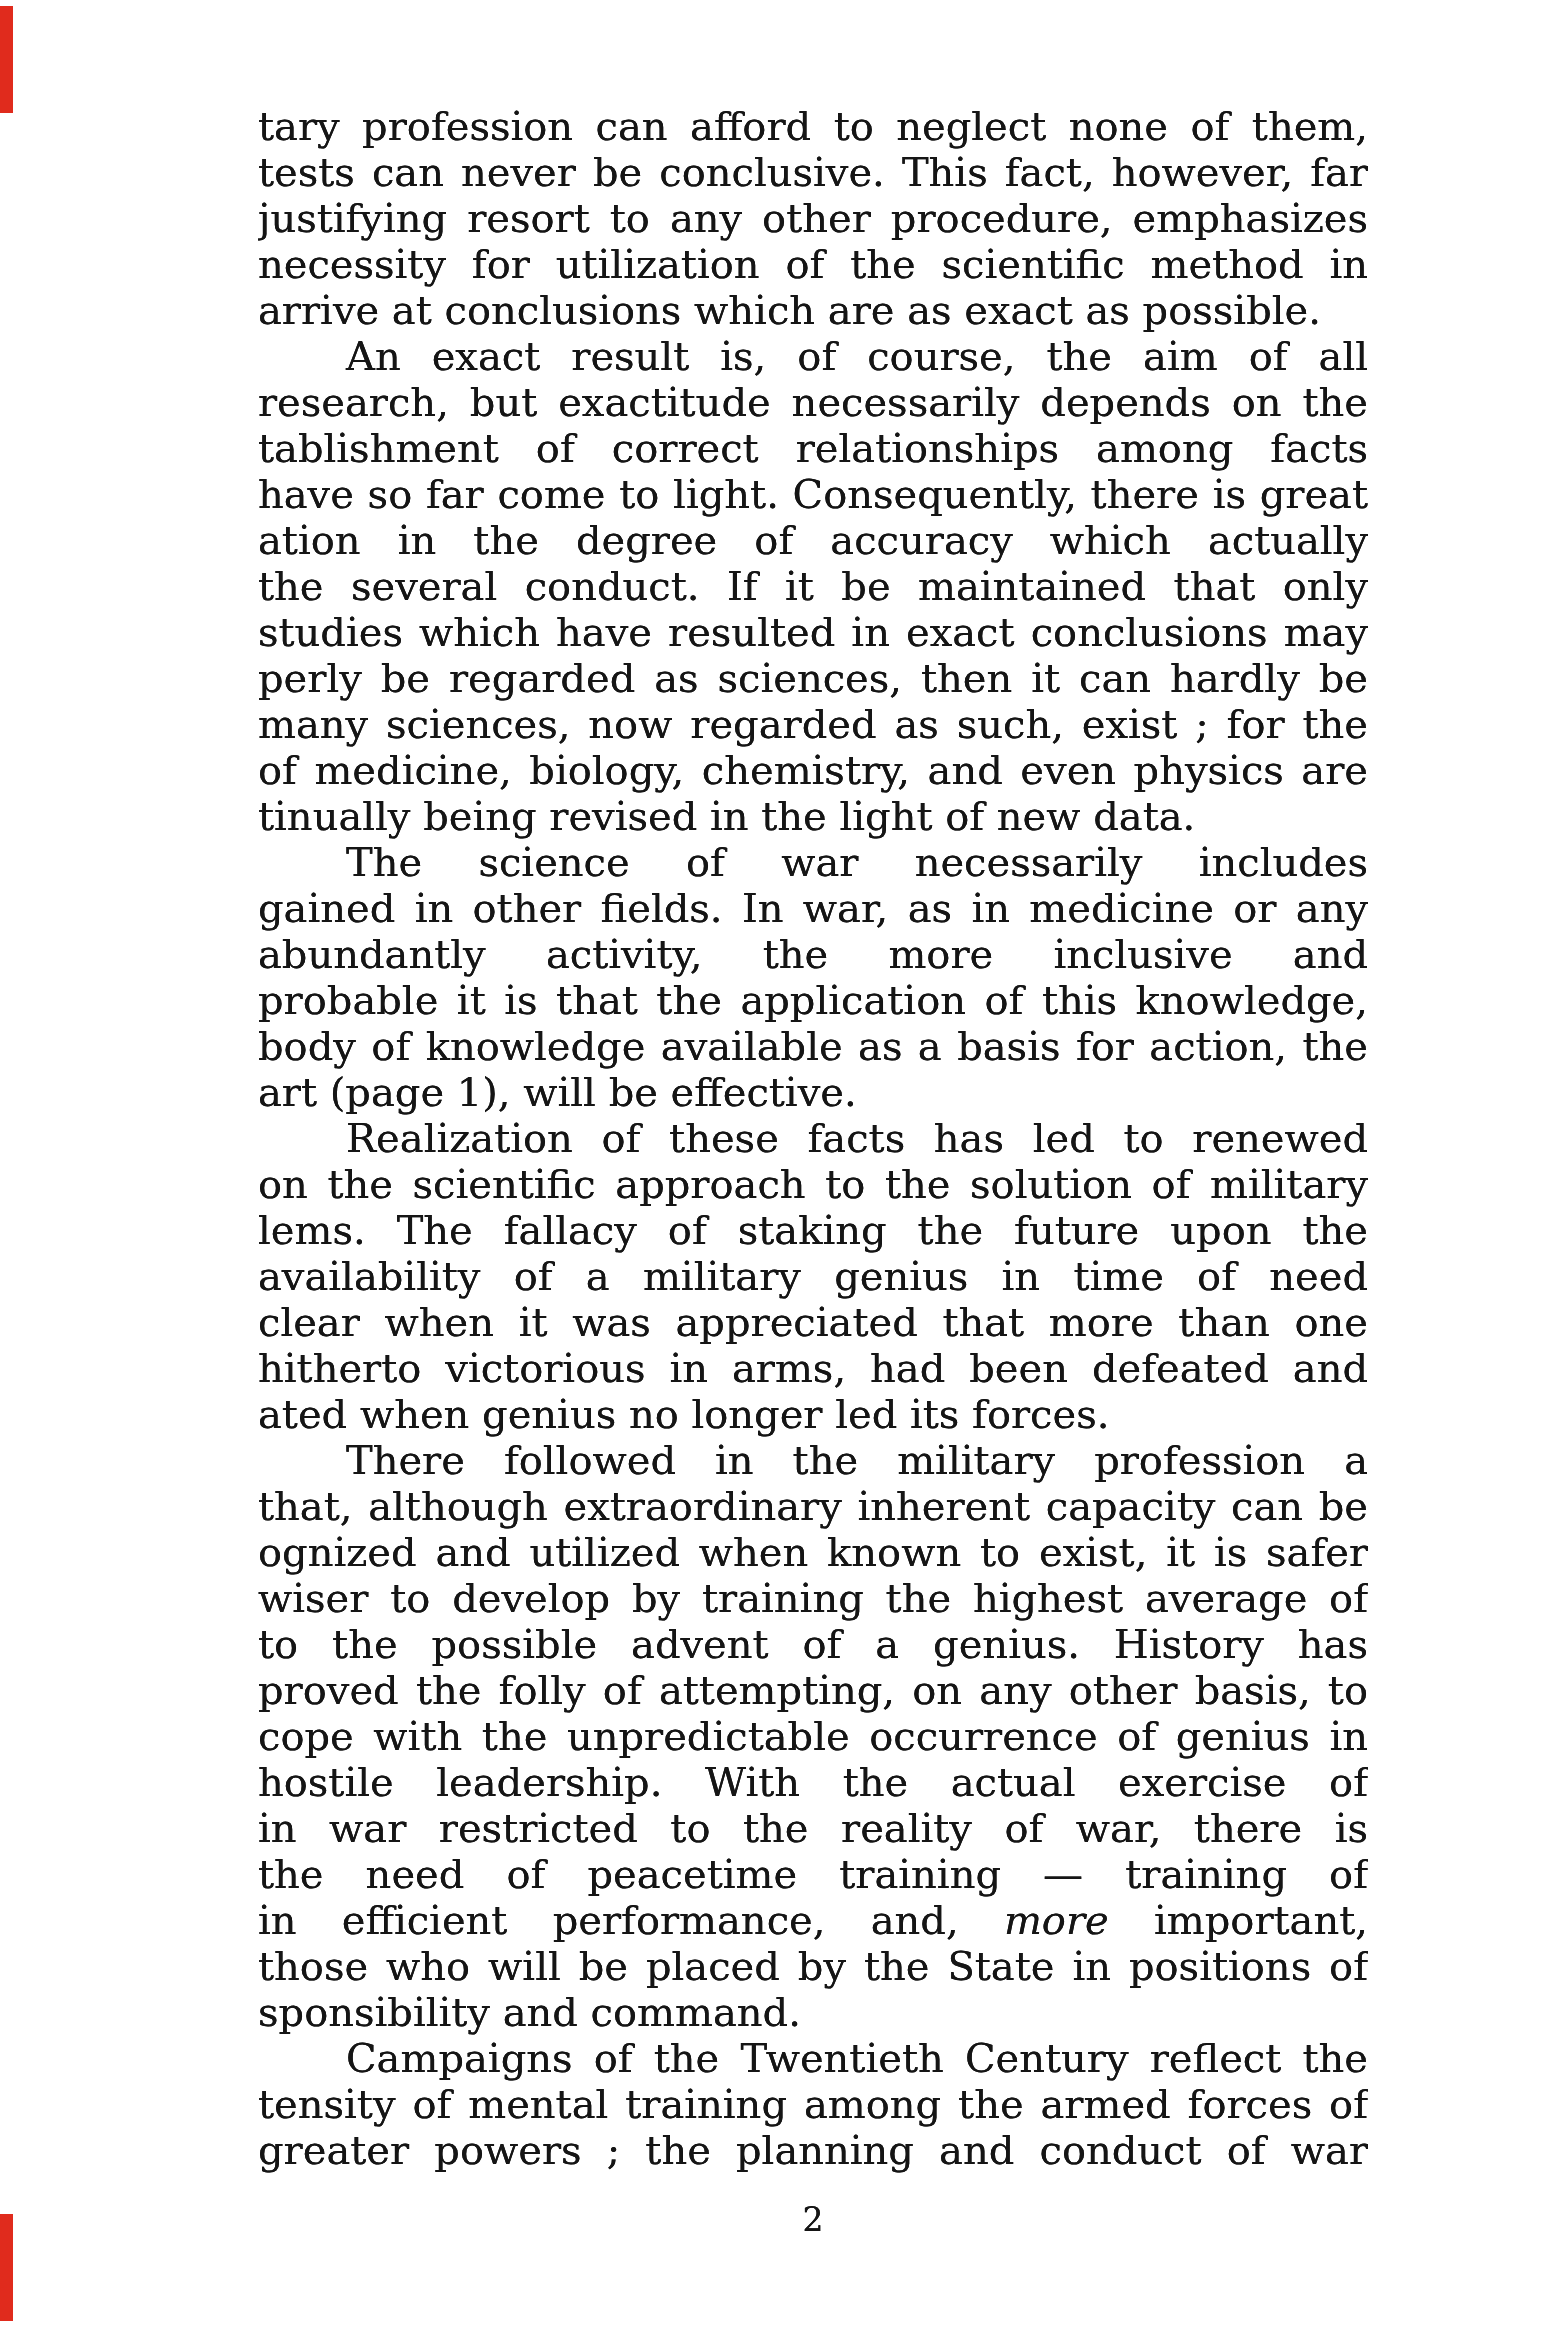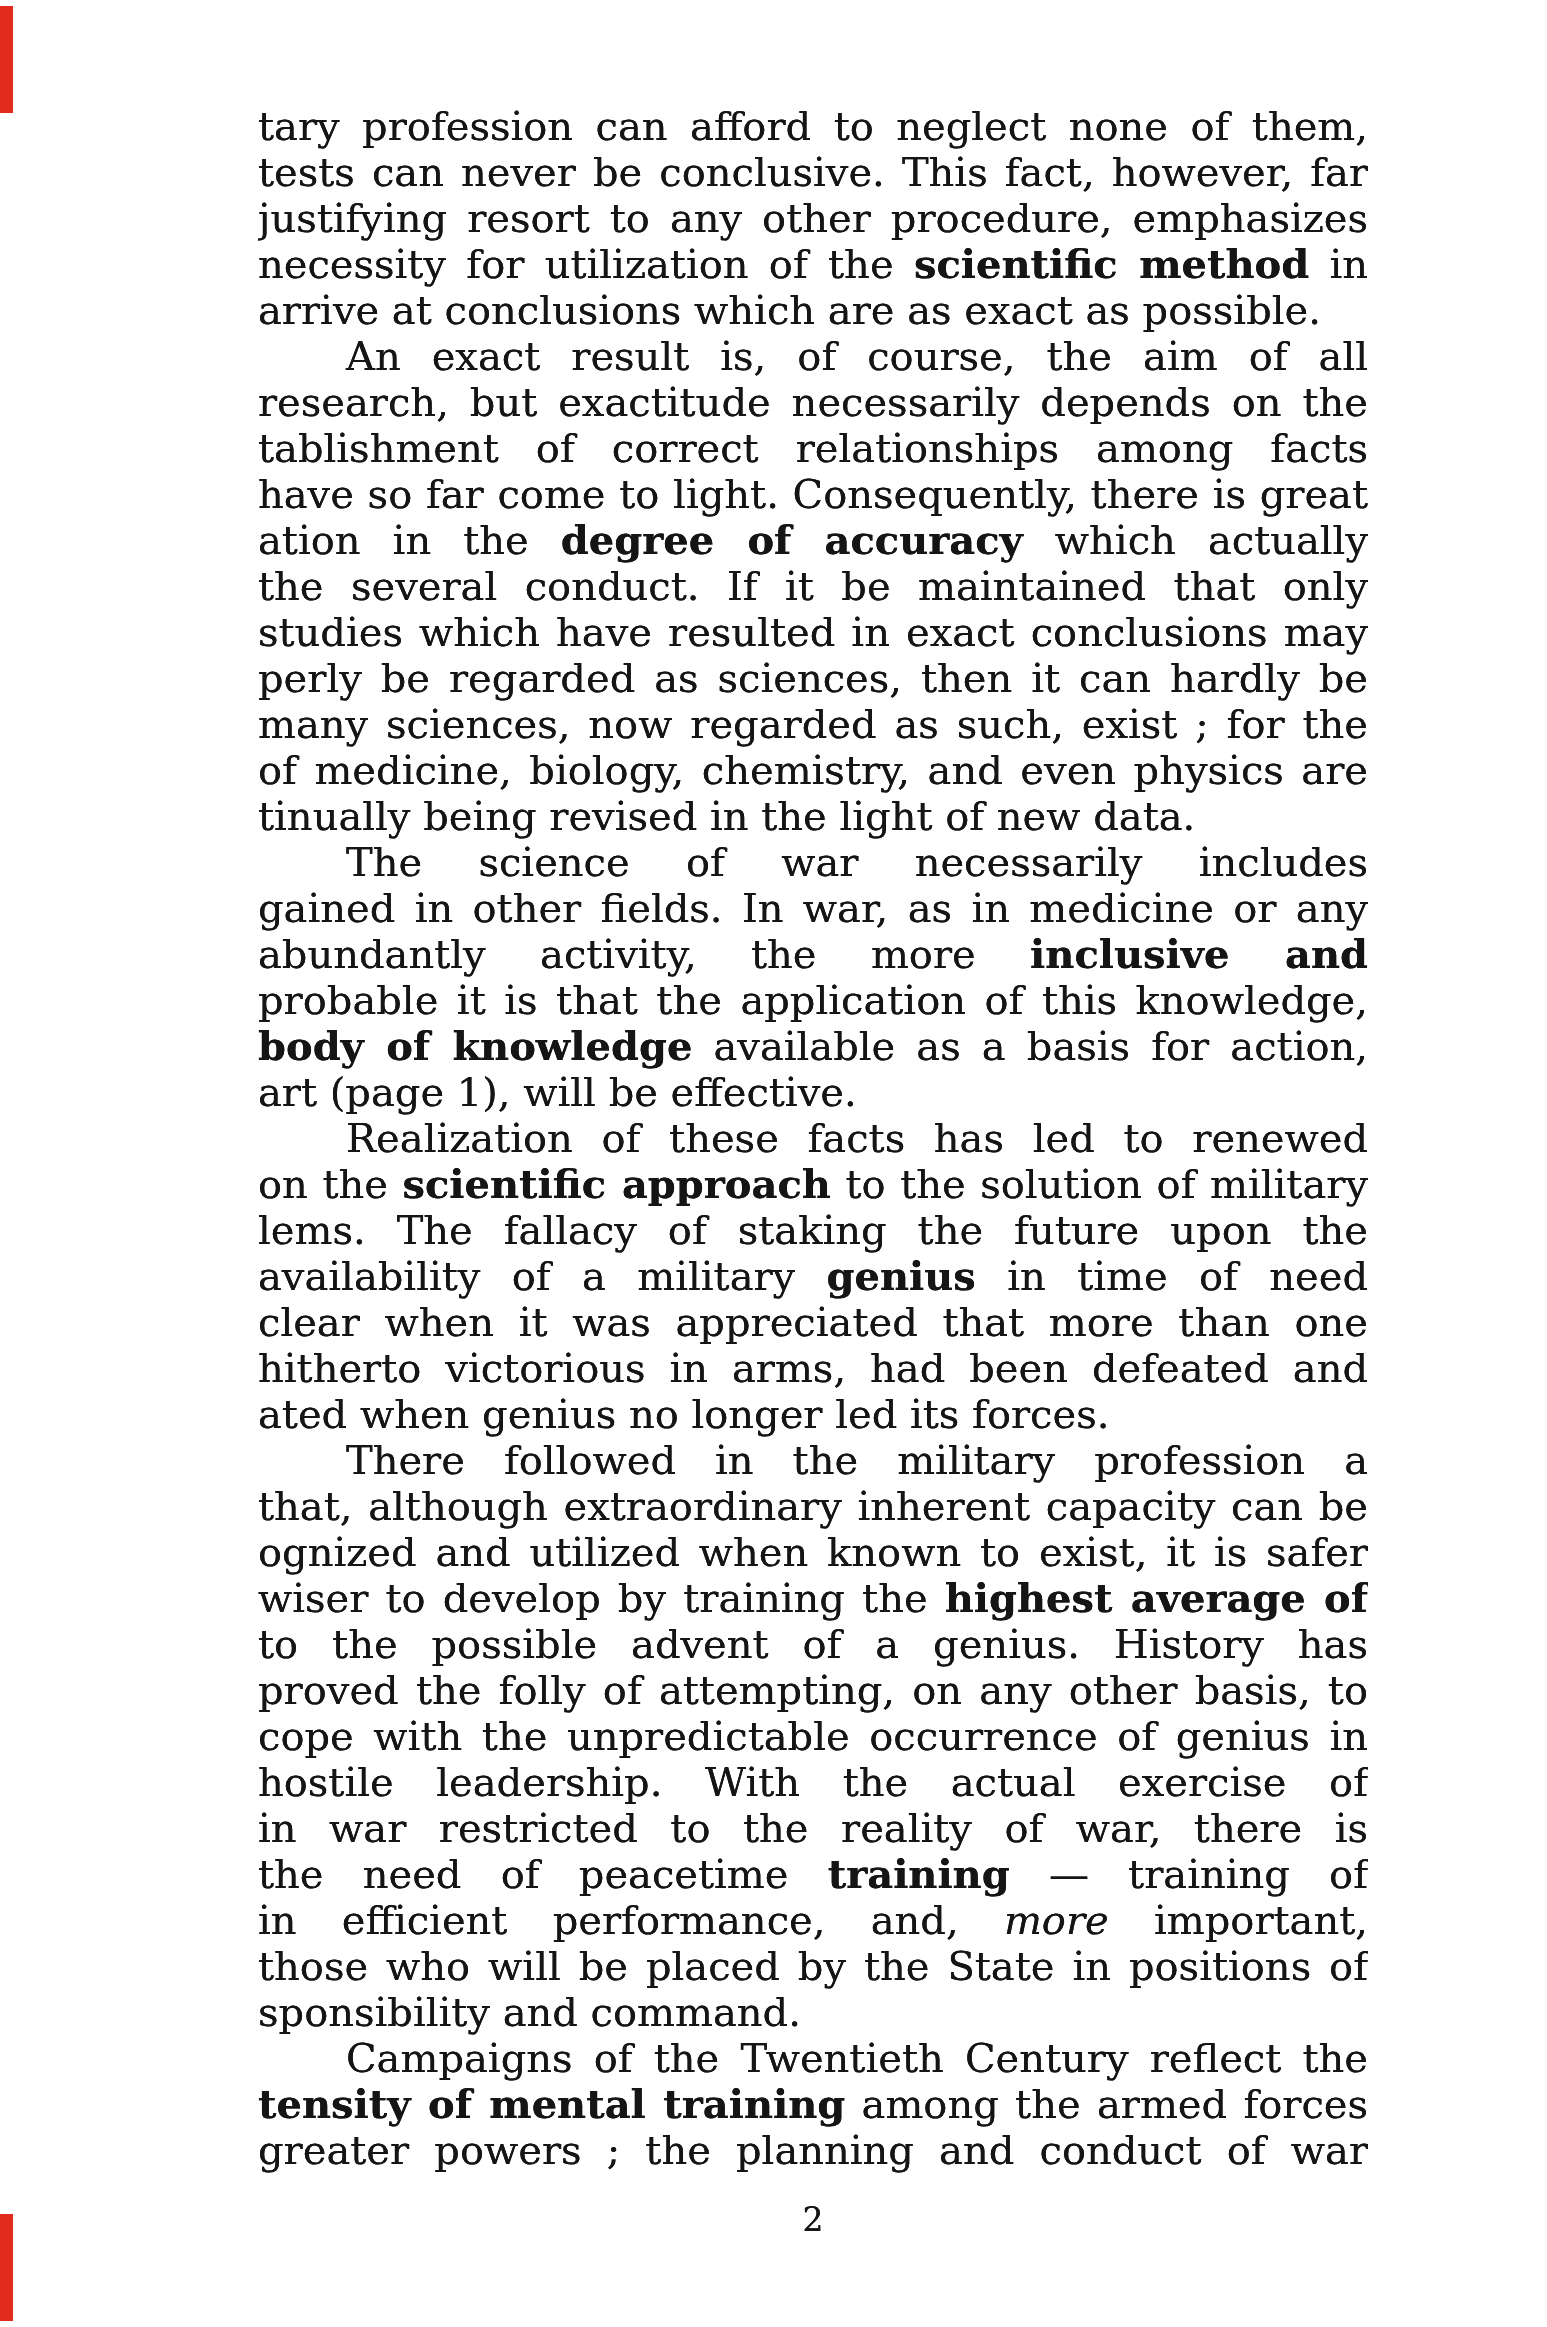--- a/index.html
+++ b/index.html
@@ -24,21 +24,21 @@
     font-size:40px;
     line-height:46px;
     height:46px;
     text-align:justify;
     text-align-last:justify;
     text-shadow:0 0 0.6px currentColor;
     overflow:hidden;
   }
   .line.nofill{text-align-last:left;}
   .line.indent{padding-left:88px;}
-  .line b{font-weight:bold;}
+  .line b{font-weight:normal;}
   .line i{font-style:italic;}
   .page-num{
     margin-top:27px;
     text-align:center;
     font-size:33px;
     line-height:40px;
     text-shadow:0 0 0.6px currentColor;
   }
 </style>
 </head>

